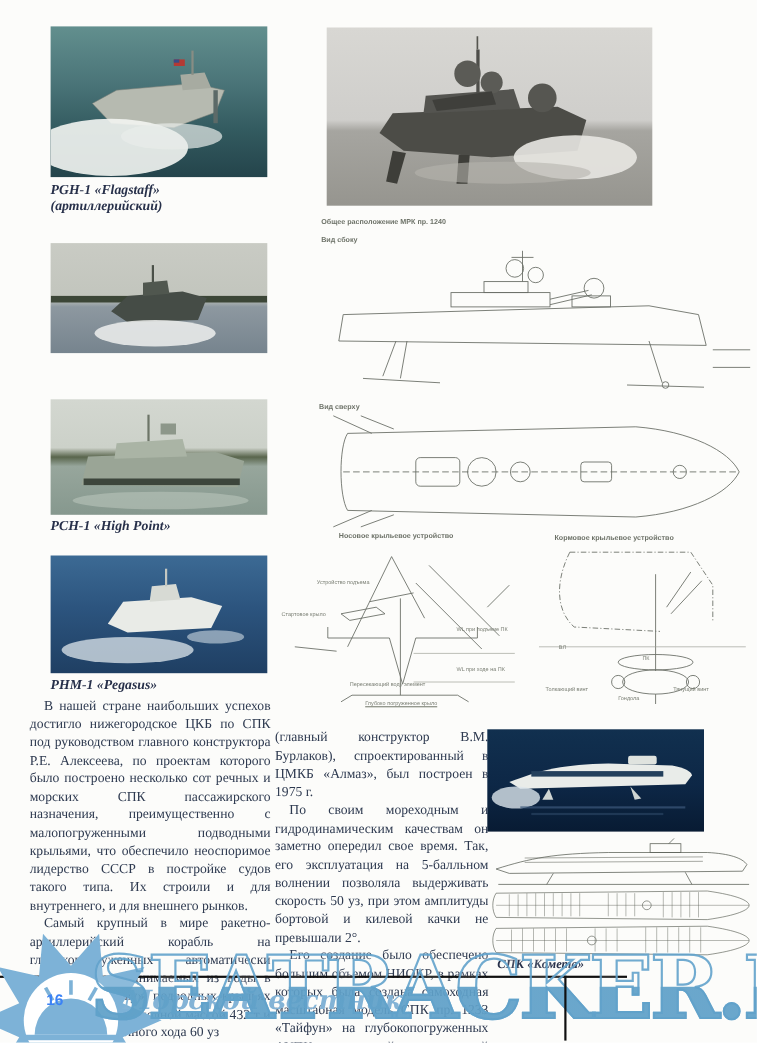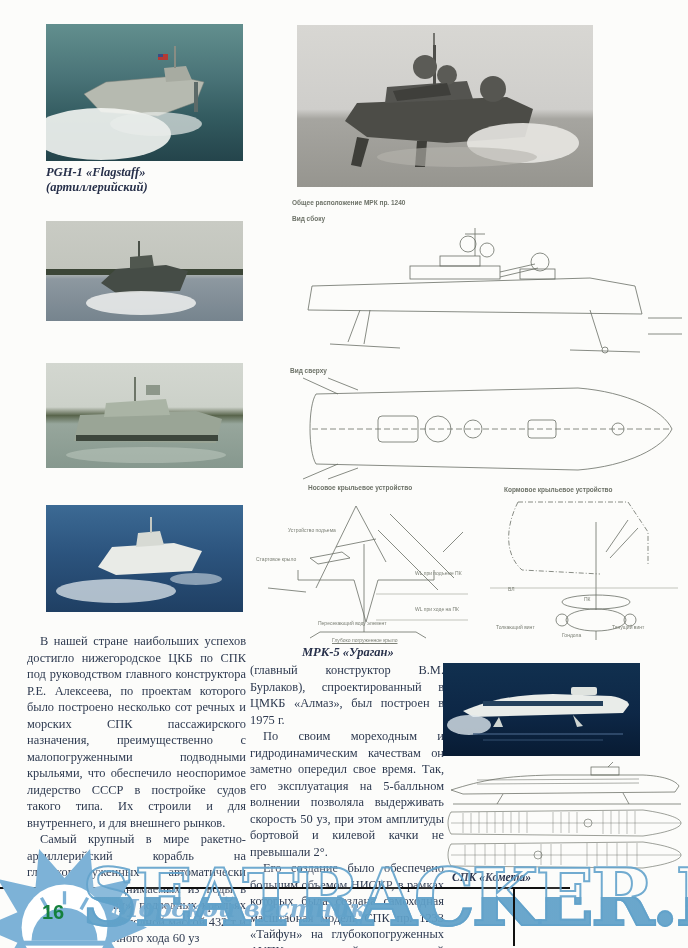--- a/index.html
+++ b/index.html
@@ -14,21 +14,21 @@
   .dlab{position:absolute;font-family:"Liberation Sans",sans-serif;color:#6d7268;white-space:nowrap;}
   .dlab.t1{font-size:6.5px;font-weight:bold;}
   .dlab.t3{font-size:5px;color:#7c8076;}
   svg{display:block;}
   .wm{position:absolute;left:82px;top:851px;z-index:30;
       font-family:"DejaVu Serif",serif;font-weight:700;font-size:79px;letter-spacing:-3px;
       white-space:nowrap;transform:scaleX(0.97);transform-origin:left top;
       background:linear-gradient(to bottom,rgba(255,255,255,0.12) 0%,rgba(255,255,255,0.12) 50%,rgba(95,160,200,0.93) 50%,rgba(95,160,200,0.93) 100%);
       -webkit-background-clip:text;background-clip:text;color:transparent;
       -webkit-text-stroke:2px rgba(98,162,203,0.9);}
-  .foot-num{position:absolute;left:42px;top:901px;z-index:40;font-family:"Liberation Sans",sans-serif;font-weight:bold;font-size:20px;color:#15803d;}
+  .foot-num{position:absolute;left:42px;top:901px;z-index:40;font-family:"Liberation Sans",sans-serif;font-weight:bold;font-size:14px;color:#3b82f6;}
   .foot-journal{position:absolute;left:108px;top:894px;width:262px;z-index:20;text-align:center;
       font-family:"DejaVu Serif",serif;font-style:italic;font-weight:bold;font-size:24px;color:#83b3d6;}
   .foot-issue{position:absolute;left:391px;top:900px;z-index:40;font-family:"Liberation Sans",sans-serif;font-weight:bold;font-size:16px;color:#121a24;margin-top:48px;}
   .hrule{position:absolute;left:0;top:887px;width:570px;height:2px;background:#101010;z-index:10;}
   .vrule{position:absolute;left:513px;top:887px;width:2px;height:59px;background:#101010;z-index:40;}
 </style>
 </head>
 <body>
 
 <div class="page">
@@ -60,30 +60,32 @@
   <div class="photo" style="left:46px;top:363px;width:197px;height:105px;background:linear-gradient(180deg,#d3d7d0 0%,#ccd1c9 42%,#59654c 50%,#97a69c 58%,#86988e 100%);">
     <svg width="197" height="105" viewBox="0 0 197 105">
       <polygon points="28,78 34,52 150,48 176,56 170,80" fill="#9aa596"></polygon>
       <polygon points="60,40 120,36 124,52 58,54" fill="#aab4a5"></polygon>
       <rect x="88" y="14" width="2" height="24" fill="#6d7568"></rect>
       <rect x="100" y="22" width="14" height="10" fill="#8d978a"></rect>
       <rect x="30" y="72" width="142" height="6" fill="#3d463c"></rect>
       <ellipse cx="100" cy="92" rx="80" ry="8" fill="#b9c4ba" opacity="0.6"></ellipse>
     </svg>
   </div>
+  <div class="cap" style="left:46px;top:471px;width:200px;">PCH-1 «High Point»</div>
 
   <div class="photo" style="left:46px;top:505px;width:197px;height:107px;background:linear-gradient(180deg,#3c6a94 0%,#2c547e 45%,#1f3f63 100%);">
     <svg width="197" height="107" viewBox="0 0 197 107">
       <polygon points="52,62 66,42 128,38 156,46 146,66 70,70" fill="#e9ebe7"></polygon>
       <polygon points="92,28 114,26 118,40 90,42" fill="#d7dad4"></polygon>
       <rect x="104" y="12" width="2" height="16" fill="#c4c8c2"></rect>
       <ellipse cx="70" cy="86" rx="60" ry="12" fill="#dfe7ec" opacity="0.75"></ellipse>
       <ellipse cx="150" cy="74" rx="26" ry="6" fill="#cfdae2" opacity="0.6"></ellipse>
     </svg>
   </div>
+  <div class="cap" style="left:46px;top:615px;width:200px;">PHM-1 «Pegasus»</div>
 
   <div class="body-text" style="left:27px;top:633px;width:219px;">
     <p class="ind">В нашей стране наибольших успехов достигло нижегородское ЦКБ по СПК под руководством главного конструктора Р.Е. Алексеева, по проектам которого было построено несколько сот речных и морских СПК пассажирского назначения, преимущественно с малопогруженными подводными крыльями, что обеспечило неоспоримое лидерство СССР в постройке судов такого типа. Их строили и для внутреннего, и для внешнего рынков.</p>
     <p class="ind">Самый крупный в мире ракетно-артиллерийский корабль на глубокопогруженных автоматически управляемых, поднимаемых из воды в режиме «на плаву», подводных крыльях пр. 1240 «Ураган» полной массой 432 т и со скоростью полного хода 60 уз</p>
   </div>
 
   <div class="photo" style="left:297px;top:25px;width:296px;height:162px;background:linear-gradient(180deg,#d8d7d3 0%,#cfcecb 52%,#a6a5a0 58%,#96958f 100%);">
     <svg width="296" height="162" viewBox="0 0 296 162">
       <polygon points="48,96 60,78 210,72 236,84 228,112 150,118 70,112" fill="#4c4c47"></polygon>
       <polygon points="90,62 170,56 176,74 88,78" fill="#545450"></polygon>
@@ -191,21 +193,20 @@
   <div class="dlab t3" style="left:415px;top:570px;">WL при подъеме ПК</div>
   <div class="dlab t3" style="left:415px;top:606px;">WL при ходе на ПК</div>
   <div class="dlab t3" style="left:318px;top:620px;">Пересекающий воду элемент</div>
   <div class="dlab t3" style="left:332px;top:637px;text-decoration:underline;">Глубоко погруженное крыло</div>
   <div class="dlab t3" style="left:508px;top:586px;">ВЛ</div>
   <div class="dlab t3" style="left:584px;top:596px;">ПК</div>
   <div class="dlab t3" style="left:496px;top:624px;">Толкающий винт</div>
   <div class="dlab t3" style="left:562px;top:632px;">Гондола</div>
   <div class="dlab t3" style="left:612px;top:624px;">Тянущий винт</div>
 
-  <div class="cap" style="left:302px;top:645px;width:180px;">МРК-5 «Ураган»</div>
 
   <div class="body-text" style="left:250px;top:662px;width:194px;">
     <p>(главный конструктор В.М. Бурлаков), спроектированный в ЦМКБ «Алмаз», был построен в 1975 г.</p>
     <p class="ind">По своим мореходным и гидродинамическим качествам он заметно опередил свое время. Так, его эксплуатация на 5-балльном волнении позволяла выдерживать скорость 50 уз, при этом амплитуды бортовой и килевой качки не превышали 2°.</p>
     <p class="ind">Его создание было обеспечено большим объемом НИОКР, в рамках которых была создана самоходная масштабная модель СПК пр. 1233 «Тайфун» на глубокопогруженных АУПК – опытный пассажирский катер.</p>
   </div>
 
   <div class="photo" style="left:443px;top:663px;width:197px;height:93px;background:linear-gradient(180deg,#11304f 0%,#0d2746 55%,#081b33 100%);">
     <svg width="197" height="93" viewBox="0 0 197 93">
       <path d="M20,48 C50,36 70,32 110,31 L168,33 C180,35 186,39 186,42 L180,50 L30,54 Z" fill="#e9ece9"></path>

